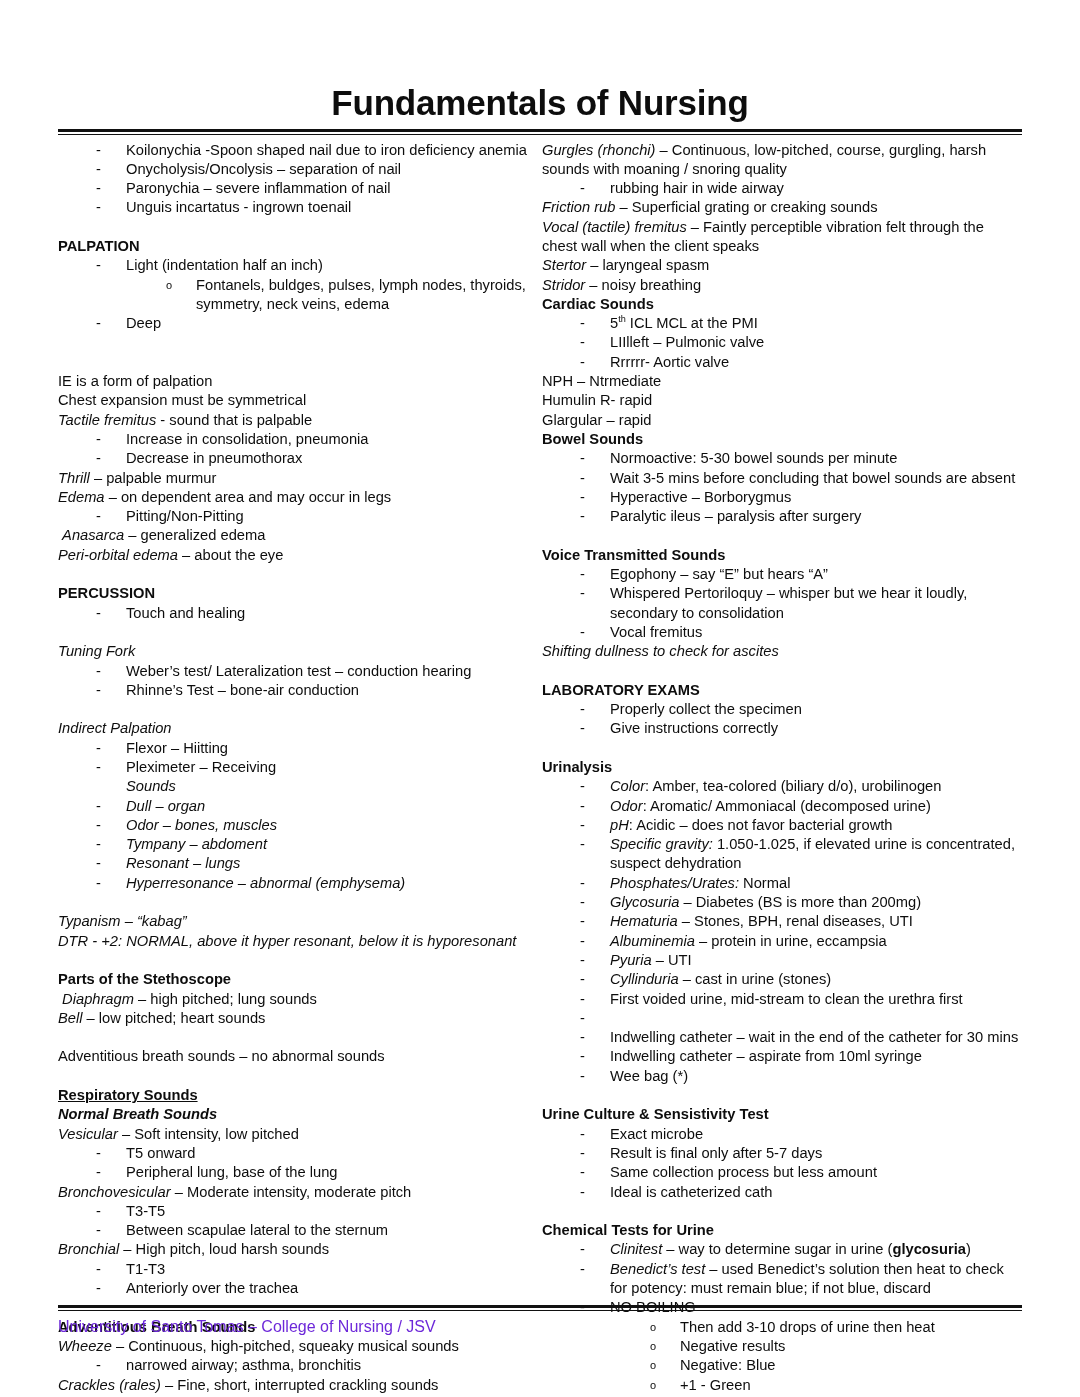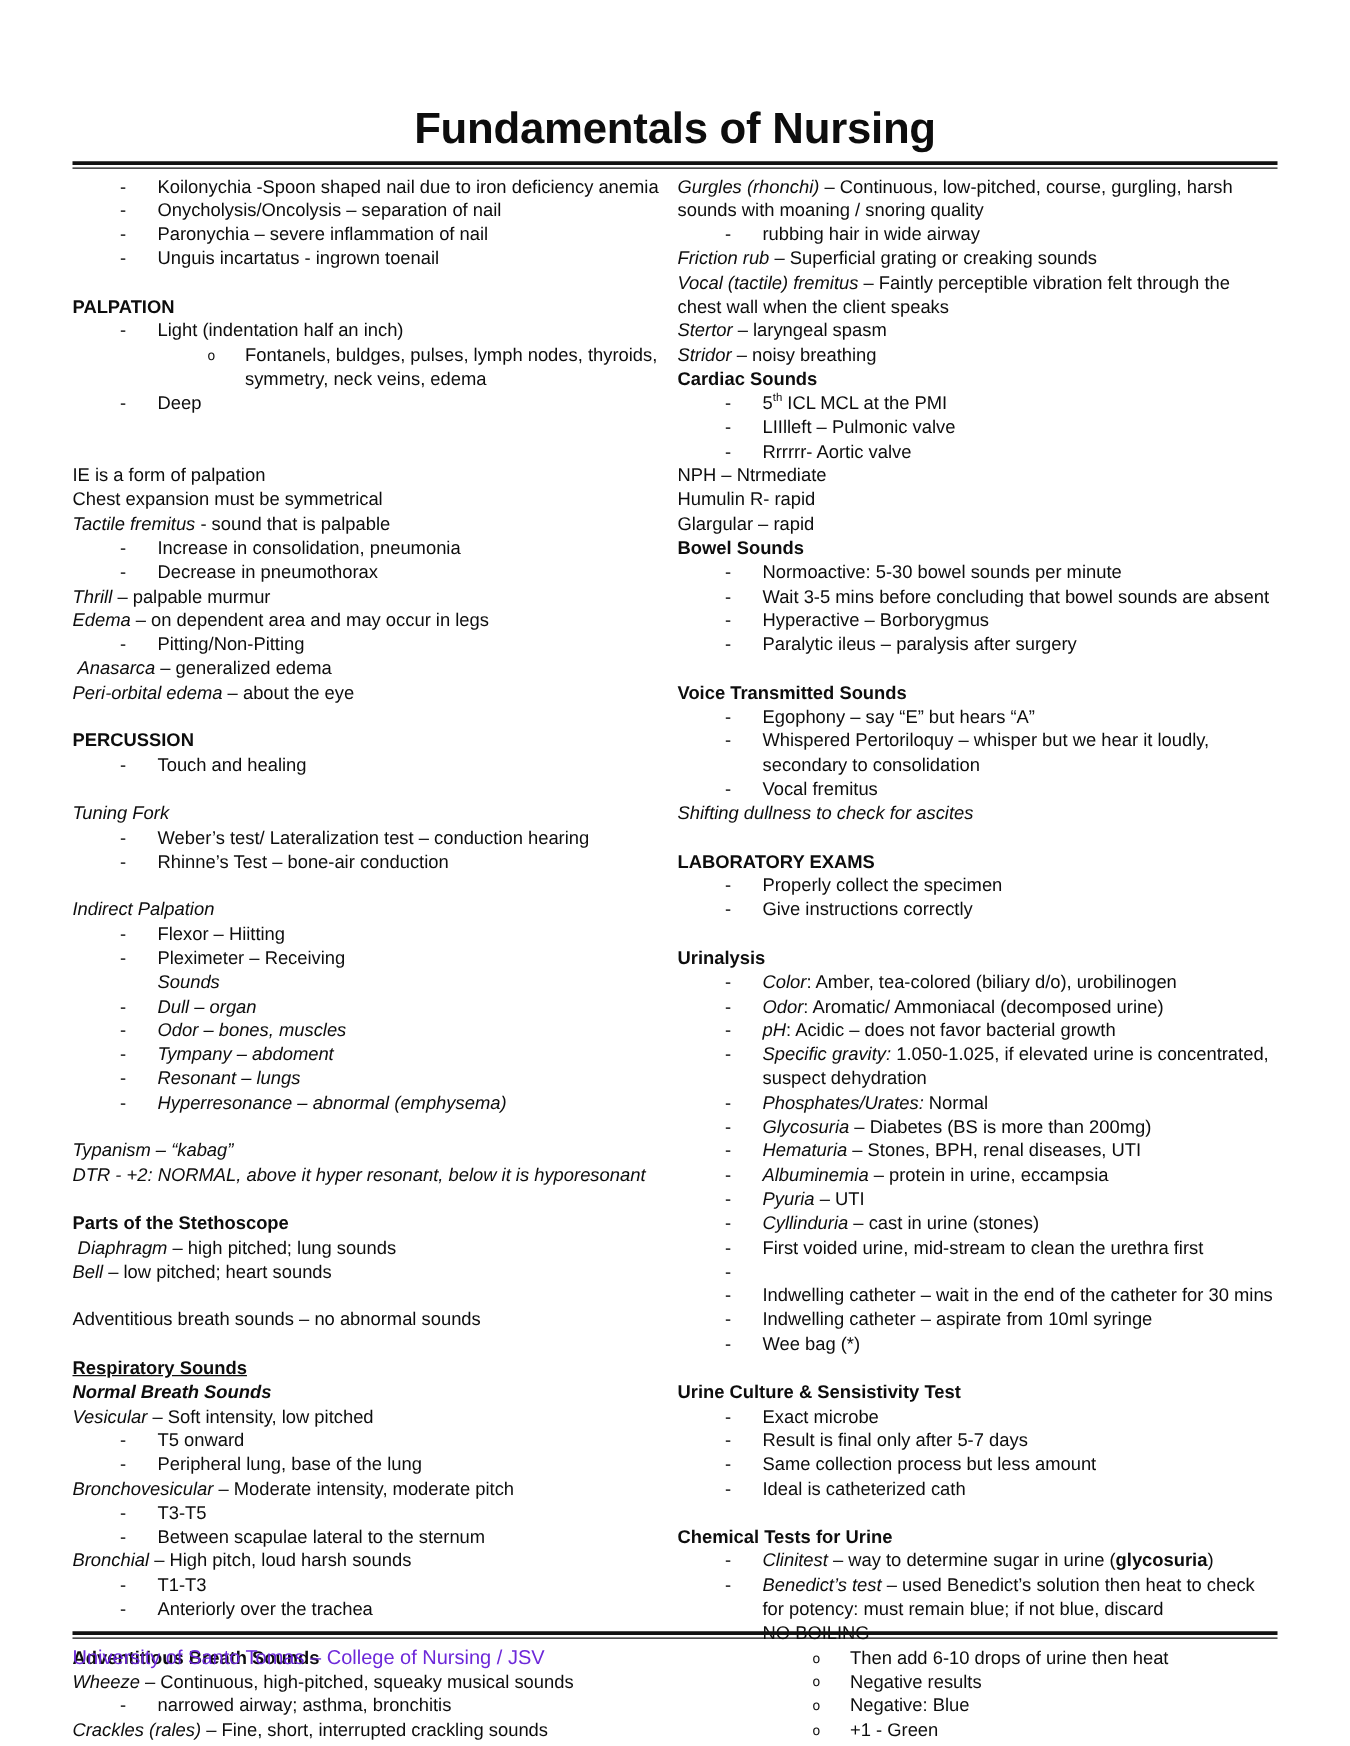--- a/index.html
+++ b/index.html
@@ -464,21 +464,21 @@
       <div class="row lvl1">
         <span class="mk">-</span>
         <span class="tx"><span class="i">Benedict’s test</span><span> – used Benedict’s solution then heat to check for potency: must remain blue; if not blue, discard</span></span>
       </div>
       <div class="row lvl1">
         <span class="mk">-</span>
         <span class="tx">NO BOILING</span>
       </div>
       <div class="row lvl2">
         <span class="mk">o</span>
-        <span class="tx">Then add 6-10 drops of urine then heat</span>
+        <span class="tx">Then add 3-10 drops of urine then heat</span>
       </div>
       <div class="row lvl2">
         <span class="mk">o</span>
         <span class="tx">Negative results</span>
       </div>
       <div class="row lvl2">
         <span class="mk">o</span>
         <span class="tx">Negative: Blue</span>
       </div>
       <div class="row lvl2">

